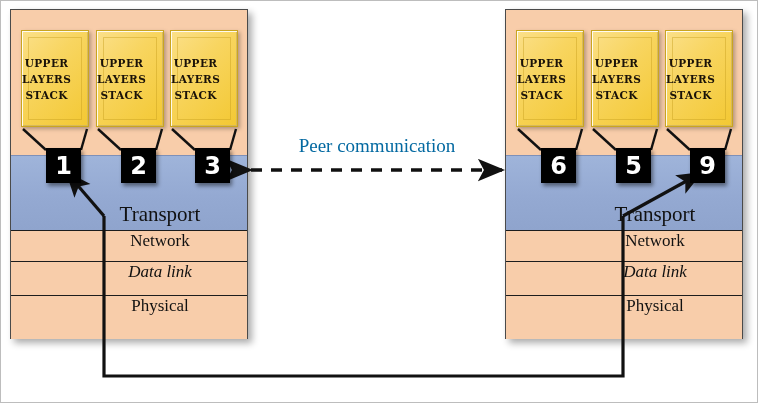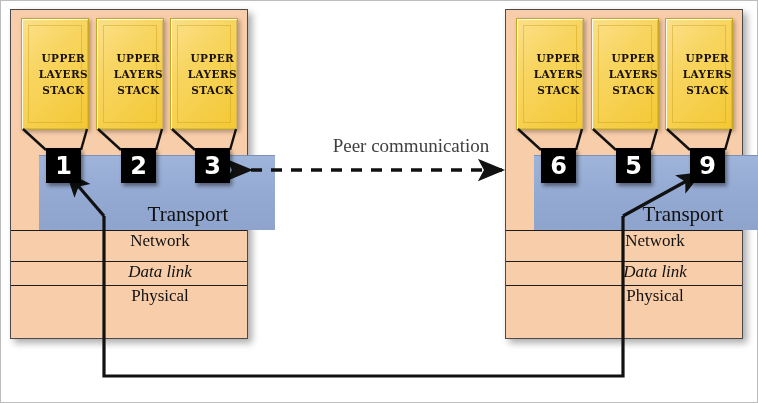--- a/index.html
+++ b/index.html
@@ -26,34 +26,34 @@
     border:1px solid #4a4a4a;
     background:#f8cdaa;
     box-shadow:4px 4px 7px rgba(0,0,0,.33);
   }
   #host-left{left:9px;}
   #host-right{left:504px;}
 
   
   .upper-box{
     position:absolute;
-    top:8px;
-    width:68px;height:112px;
+    top:20px;
+    width:68px;height:97px;
     box-sizing:border-box;
     background:
       linear-gradient(135deg,#fbe08a 0%,#f8d560 38%,#f3c833 100%);
     border:1px solid #c9a520;
     box-shadow:
       inset 0 0 0 1px rgba(255,255,255,.25),
       inset 7px 7px 0 -6px rgba(255,255,255,.85),
       inset -7px -7px 0 -6px rgba(185,145,25,.75),
       2px 2px 4px rgba(0,0,0,.28);
     display:flex;
     align-items:center;
-    justify-content:flex-end;
+    justify-content:flex-start;
   }
   .upper-box .bevel{
     position:absolute;inset:6px;
     border:1px solid rgba(200,160,30,.45);
     pointer-events:none;
   }
   .ub-1{left:10px;}
   .ub-2{left:85px;}
   .ub-3{left:159px;}
 
@@ -88,26 +88,25 @@
     font-size:19px;
     color:#111111;
     padding-left:62px;
     box-sizing:border-box;
   }
   .band-transport{
     top:145px;height:75px;
     background:linear-gradient(180deg,#9fb4da 0%,#94a9d2 55%,#8fa4cd 100%);
     border-top:1.2px solid #7e90b8;
     align-items:flex-end;
-    margin-left:28px;
   }
   .band-transport .band-label{font-size:21px;padding-bottom:3px;}
   .band-network{top:220px;height:31px;background:#f8cdaa;}
   .band-datalink{top:251px;height:34px;background:#f8cdaa;font-style:italic;}
-  .band-physical{top:275px;height:44px;background:#f8cdaa;border-bottom:0;}
+  .band-physical{top:285px;height:44px;background:#f8cdaa;border-bottom:0;}
   .band-network .band-label,
   .band-datalink .band-label,
   .band-physical .band-label{font-size:17px;}
 
   
   .port{
     position:absolute;
     top:138px;
     width:35px;height:35px;
     background:#000000;
@@ -131,22 +130,21 @@
     position:absolute;
     left:247px;top:134px;
     width:258px;height:46px;
     z-index:4;
   }
   #peer-label{
     position:absolute;
     top:0;left:0;width:258px;
     text-align:center;
     font-size:19px;
-    color:#404040;
-    padding-left:34px;
+    color:#0369a1;
   }
 
   
   #wires{
     position:absolute;left:0;top:0;
     width:758px;height:403px;
     z-index:5;
     pointer-events:none;
   }
 </style>

